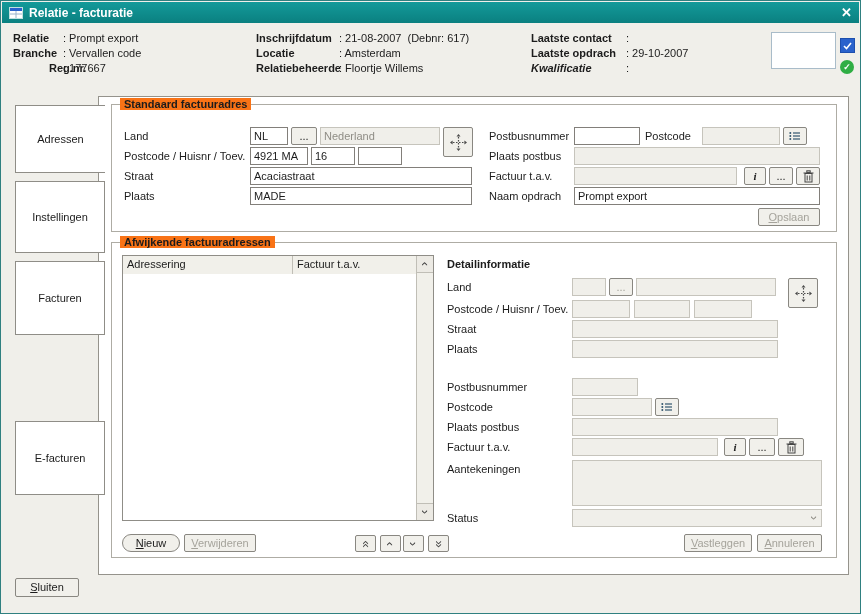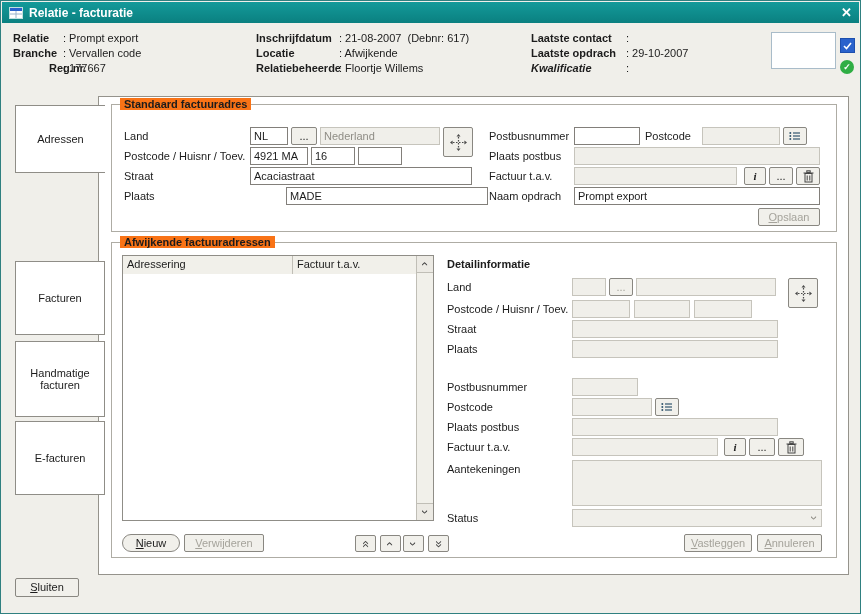--- a/index.html
+++ b/index.html
@@ -72,21 +72,21 @@
   <span class="lbl b" style="left:12px;top:31px;">Relatie</span>
   <span class="lbl" style="left:62px;top:31px;">: Prompt export</span>
   <span class="lbl b" style="left:12px;top:46px;">Branche</span>
   <span class="lbl" style="left:62px;top:46px;">: Vervallen code</span>
   <span class="lbl b" style="left:12px;top:61px;padding-left:36px;">Reg.nr.</span>
   <span class="lbl" style="left:62px;top:61px;">: 177667</span>
 
   <span class="lbl b" style="left:255px;top:31px;">Inschrijfdatum</span>
   <span class="lbl" style="left:338px;top:31px;">: 21-08-2007  (Debnr: 617)</span>
   <span class="lbl b" style="left:255px;top:46px;">Locatie</span>
-  <span class="lbl" style="left:338px;top:46px;">: Afwijkende</span>
+  <span class="lbl" style="left:338px;top:46px;">: Amsterdam</span>
   <span class="lbl b" style="left:255px;top:61px;">Relatiebeheerde</span>
   <span class="lbl" style="left:338px;top:61px;">: Floortje Willems</span>
 
   <span class="lbl b" style="left:530px;top:31px;">Laatste contact</span>
   <span class="lbl" style="left:625px;top:31px;">:</span>
   <span class="lbl b" style="left:530px;top:46px;">Laatste opdrach</span>
   <span class="lbl" style="left:625px;top:46px;">: 29-10-2007</span>
   <span class="lbl b" style="left:530px;top:61px;font-style:italic;">Kwalificatie</span>
   <span class="lbl" style="left:625px;top:61px;">:</span>
 
@@ -94,22 +94,22 @@
   <div class="cb" style="left:839px;top:37px;">
     <svg width="9" height="8" viewBox="0 0 9 8">
       <polyline points="1,4 3.5,6.5 8,1" fill="none" stroke="#ffffff" stroke-width="1.6"></polyline>
     </svg>
   </div>
   <div class="okbadge" style="left:839px;top:59px;">✓</div>
 
   <div class="panel"></div>
 
   <div class="tabbox active" style="top:104px;height:62px;">Adressen</div>
+  <div class="tabbox" style="top:180px;height:66px;">Instellingen</div>
   <div class="tabbox" style="top:260px;height:68px;">Facturen</div>
-  <div class="tabbox" style="top:340px;height:70px;">Handmatige facturen</div>
   <div class="tabbox" style="top:420px;height:68px;">E-facturen</div>
 
   <div class="groupbox" style="left:110px;top:103px;width:724px;height:126px;">
     <span class="legend">Standaard factuuradres</span>
 
     <span class="lbl" style="left:12px;top:25px;">Land</span>
     <input class="tf" style="left: 138px; top: 22px; width: 38px;" value="NL">
     <div class="btn icbtn" style="left:179px;top:22px;width:26px;">...</div>
     <input class="tf tfd" style="left: 208px; top: 22px; width: 120px;" disabled="" value="Nederland">
     <div class="btn icbtn" style="left:331px;top:22px;width:30px;height:30px;">
@@ -129,21 +129,21 @@
 
     <span class="lbl" style="left:12px;top:45px;">Postcode / Huisnr / Toev.</span>
     <input class="tf" style="left: 138px; top: 42px; width: 58px;" value="4921 MA">
     <input class="tf" style="left: 199px; top: 42px; width: 44px;" value="16">
     <input class="tf" style="left: 246px; top: 42px; width: 44px;" value="">
 
     <span class="lbl" style="left:12px;top:65px;">Straat</span>
     <input class="tf" style="left: 138px; top: 62px; width: 222px;" value="Acaciastraat">
 
     <span class="lbl" style="left:12px;top:85px;">Plaats</span>
-    <input class="tf" style="left: 138px; top: 82px; width: 202px; margin-left: 36px;" value="MADE">
+    <input class="tf" style="left: 138px; top: 82px; width: 222px;" value="MADE">
 
     <span class="lbl" style="left:377px;top:25px;">Postbusnummer</span>
     <input class="tf" style="left: 462px; top: 22px; width: 66px;" value="">
     <span class="lbl" style="left:533px;top:25px;">Postcode</span>
     <input class="tf tfd" style="left: 590px; top: 22px; width: 78px;" disabled="">
     <div class="btn icbtn" style="left:671px;top:22px;width:24px;">
       <svg width="12" height="10" viewBox="0 0 12 10">
         <g stroke="#33556e" stroke-width="1.2">
             <line x1="4" y1="2" x2="11" y2="2"></line>
             <line x1="4" y1="5" x2="11" y2="5"></line>
@@ -195,21 +195,21 @@
         <div class="sbtn up">
             <span class="rot">‹</span>
           </div>
         <div class="sbtn down">
             <span class="rot">›</span>
           </div>
       </div>
     </div>
 
     <div class="btn ak" style="left:10px;top:291px;width:58px;border-radius:9px;">Nieuw</div>
-    <div class="btn dis ak" style="left:72px;top:291px;width:80px;">Verwijderen</div>
+    <div class="btn dis ak" style="left:72px;top:291px;width:72px;">Verwijderen</div>
 
     <div class="btn icbtn" style="left:243px;top:292px;width:21px;height:17px;">
         <span class="rot">«</span>
       </div>
     <div class="btn icbtn" style="left:268px;top:292px;width:21px;height:17px;">
         <span class="rot">‹</span>
       </div>
     <div class="btn icbtn" style="left:291px;top:292px;width:21px;height:17px;">
         <span class="rot">›</span>
       </div>

